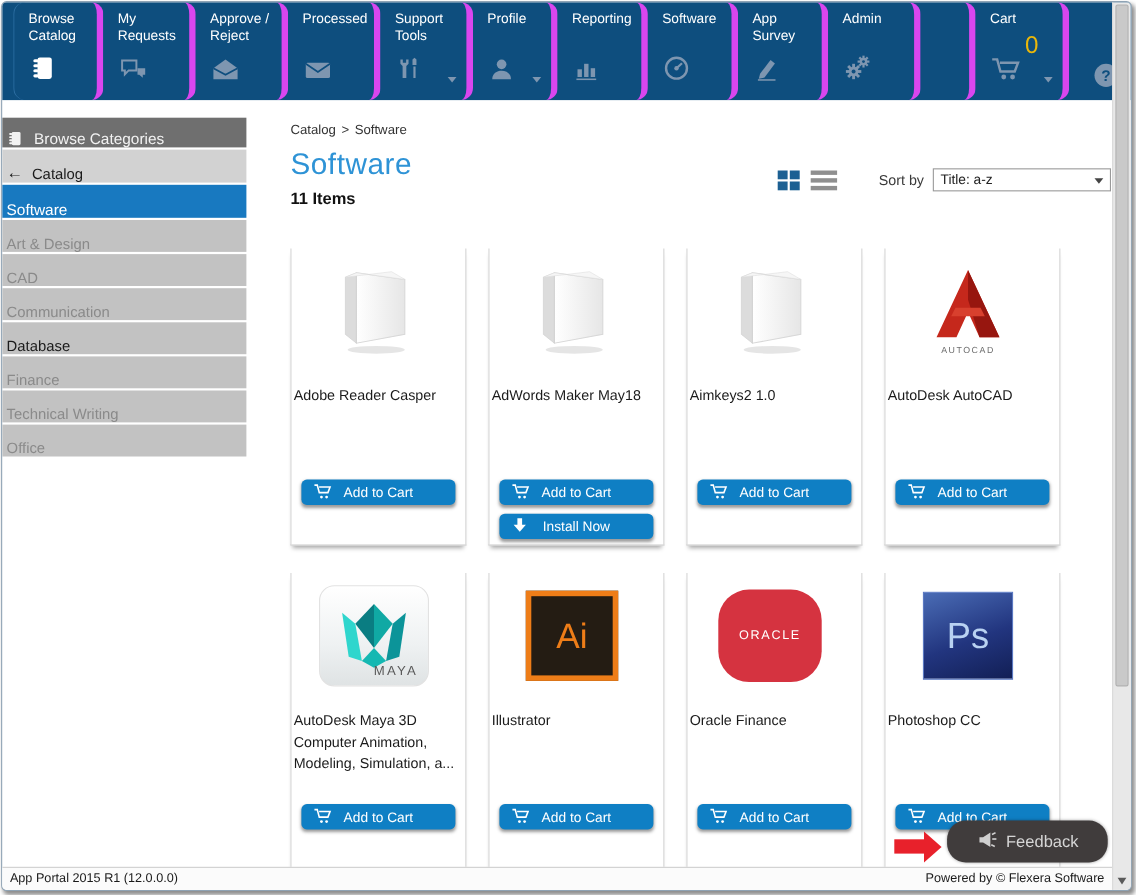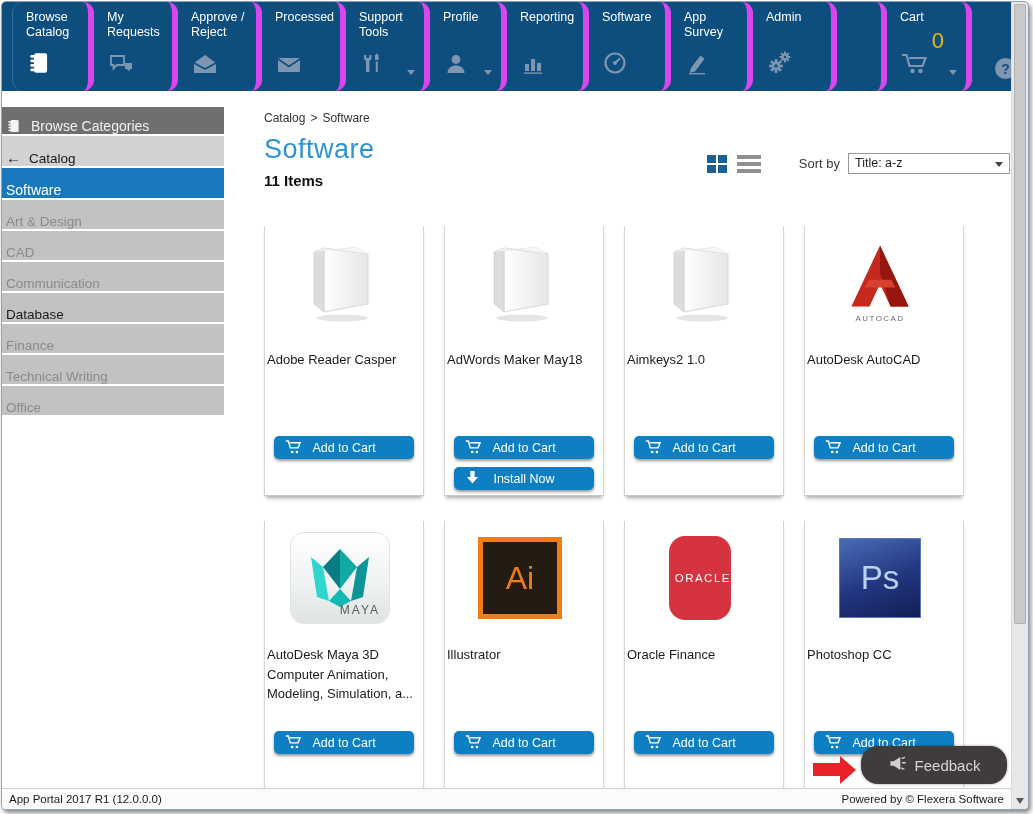--- a/index.html
+++ b/index.html
@@ -57,22 +57,22 @@
   .media{ height:102px; display:flex; flex-direction:column; align-items:center; justify-content:center; }
   .card-title{ margin-top:16px; font-size:13px; color:#1b1b1b; line-height:1.5; }
   .btn-stack{ position:absolute; top:210px; left:9px; right:9px; display:flex; flex-direction:column; gap:8px; }
   .btn{ position:relative; height:23px; border-radius:5px; background:#0f7fc4; color:#fff;
     display:flex; align-items:center; justify-content:center; font-size:12.5px;
     box-shadow:0 2px 3px rgba(0,0,0,.4); cursor:pointer; }
   .btn .bicon{ position:absolute; left:11px; top:3px; display:flex; }
   
   .icon-ai{ width:84px; height:82px; background:#241c13; border:5px solid #ee7d18; color:#ee7d18;
     font-size:32px; display:flex; align-items:center; justify-content:center; }
-  .icon-oracle{ width:62px; height:84px; background:#d53340; border-radius:16px; color:#fff;
-    font-size:11.5px; letter-spacing:1.5px; display:flex; align-items:center; justify-content:flex-end; }
+  .icon-oracle{ width:94px; height:84px; background:#d53340; border-radius:28px; color:#fff;
+    font-size:11.5px; letter-spacing:1.5px; display:flex; align-items:center; justify-content:center; }
   .icon-ps{ width:82px; height:80px; border:1px solid #5b79c2; color:#b9d2f2; font-size:33px;
     background:linear-gradient(160deg,#4a6cb5 0%,#22357f 55%,#121f55 100%);
     display:flex; align-items:center; justify-content:center; }
   .icon-maya{ position:relative; width:100px; height:92px; border-radius:14px;
     background:linear-gradient(180deg,#ffffff 0%,#eef1f2 60%,#dfe3e4 100%);
     border:1px solid #e2e2e2; display:flex; align-items:center; justify-content:center; }
   .maya-text{ position:absolute; right:9px; bottom:6px; font-size:12px; letter-spacing:2px; color:#5a5a5a; }
   .acad-wrap{ display:flex; flex-direction:column; align-items:center; }
   .acad-text{ font-size:8px; letter-spacing:1.4px; color:#6d6d6d; margin-top:3px; }
   
@@ -526,21 +526,21 @@
           <path d="M13 2 L6 6.5 H2.5 v5 H6 l7 4.5 z"></path>
           <rect x="14.8" y="7.4" width="4" height="1.6"></rect>
           <rect x="14.2" y="3.2" width="3.8" height="1.5" transform="rotate(-26 14.2 3.2)"></rect>
           <rect x="14.2" y="13" width="3.8" height="1.5" transform="rotate(26 14.2 13)"></rect>
         </svg>
     </span>
     <span>Feedback</span>
   </div>
 
   <div class="footer">
-    <span>App Portal 2017 R1 (12.0.0.0)</span>
+    <span>App Portal 2015 R1 (12.0.0.0)</span>
     <span>Powered by © Flexera Software</span>
   </div>
 
   <div class="scrollbar">
     <div class="scroll-thumb"></div>
     <div class="scroll-down"></div>
   </div>
 
 </div>
 

